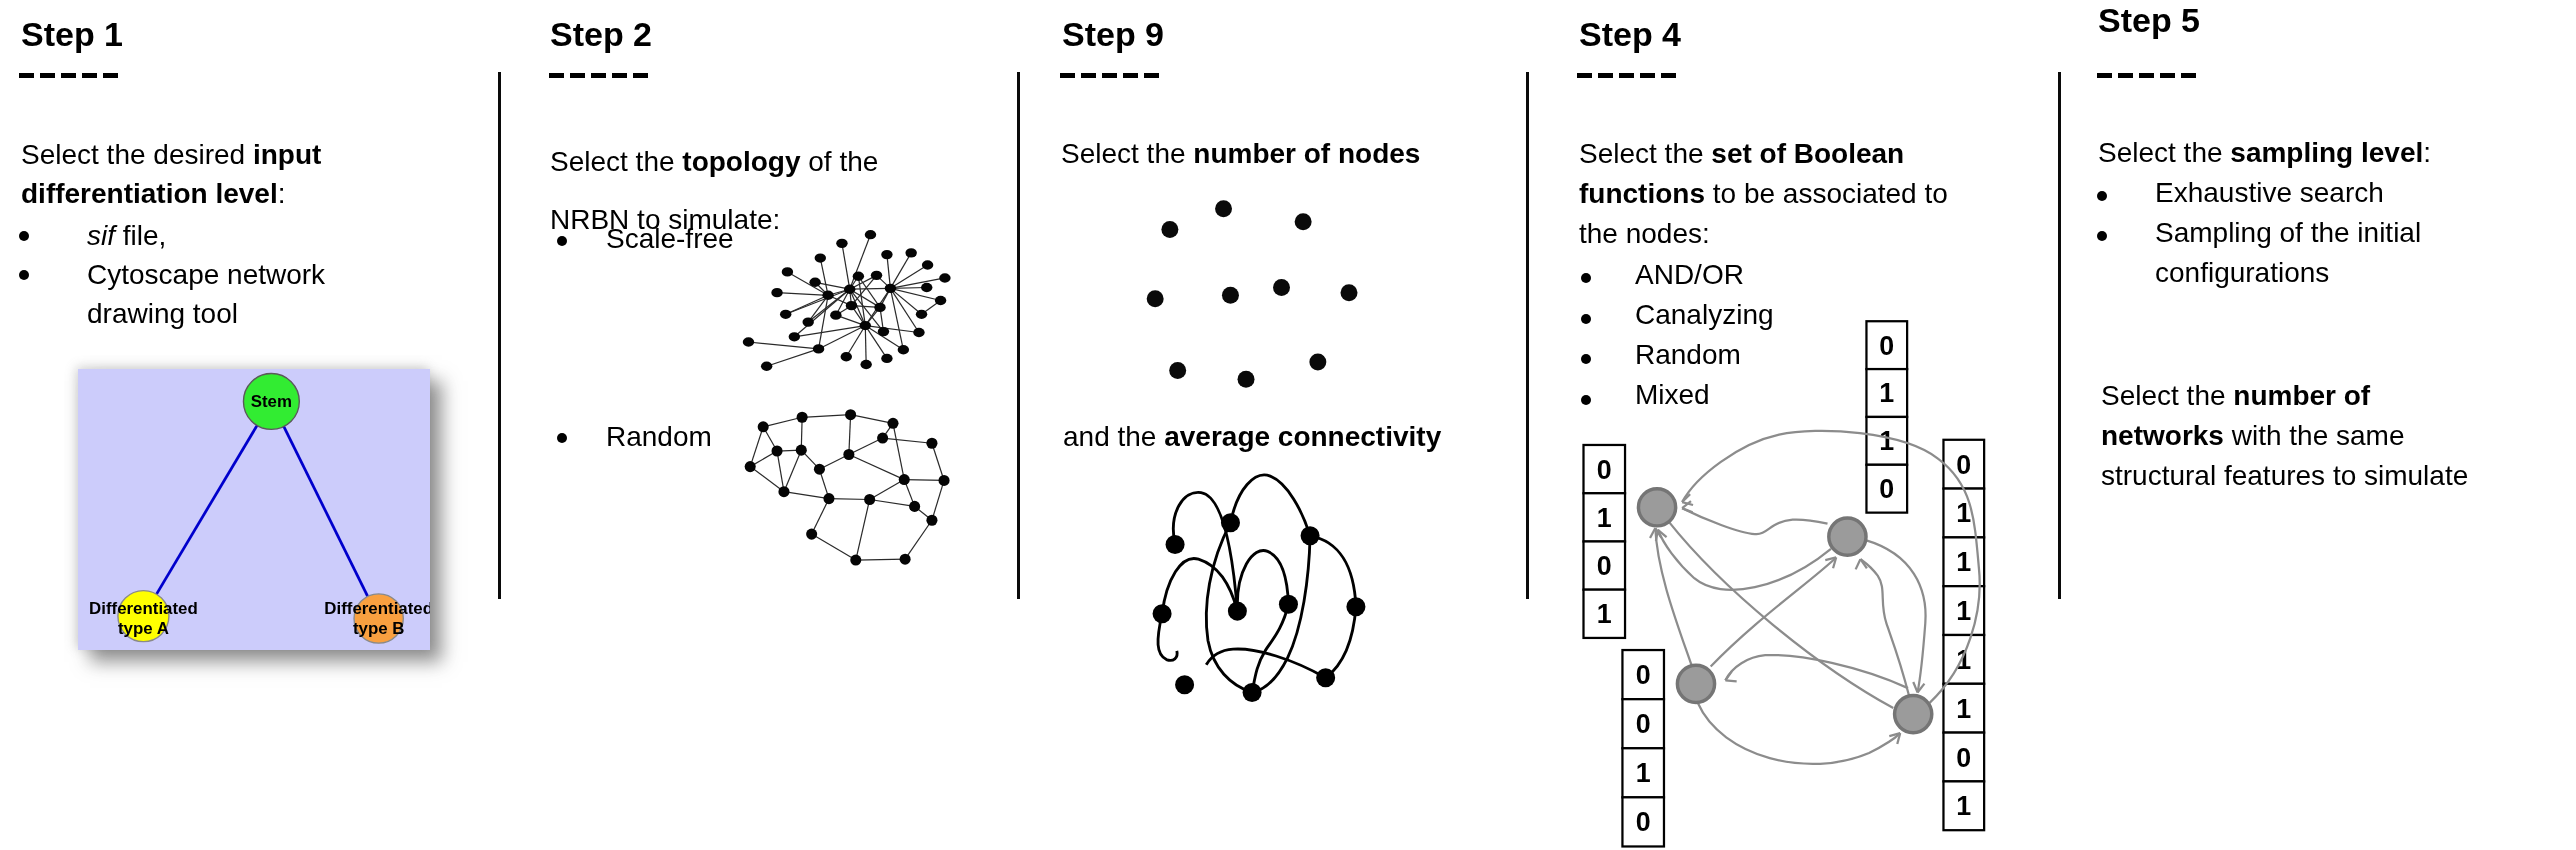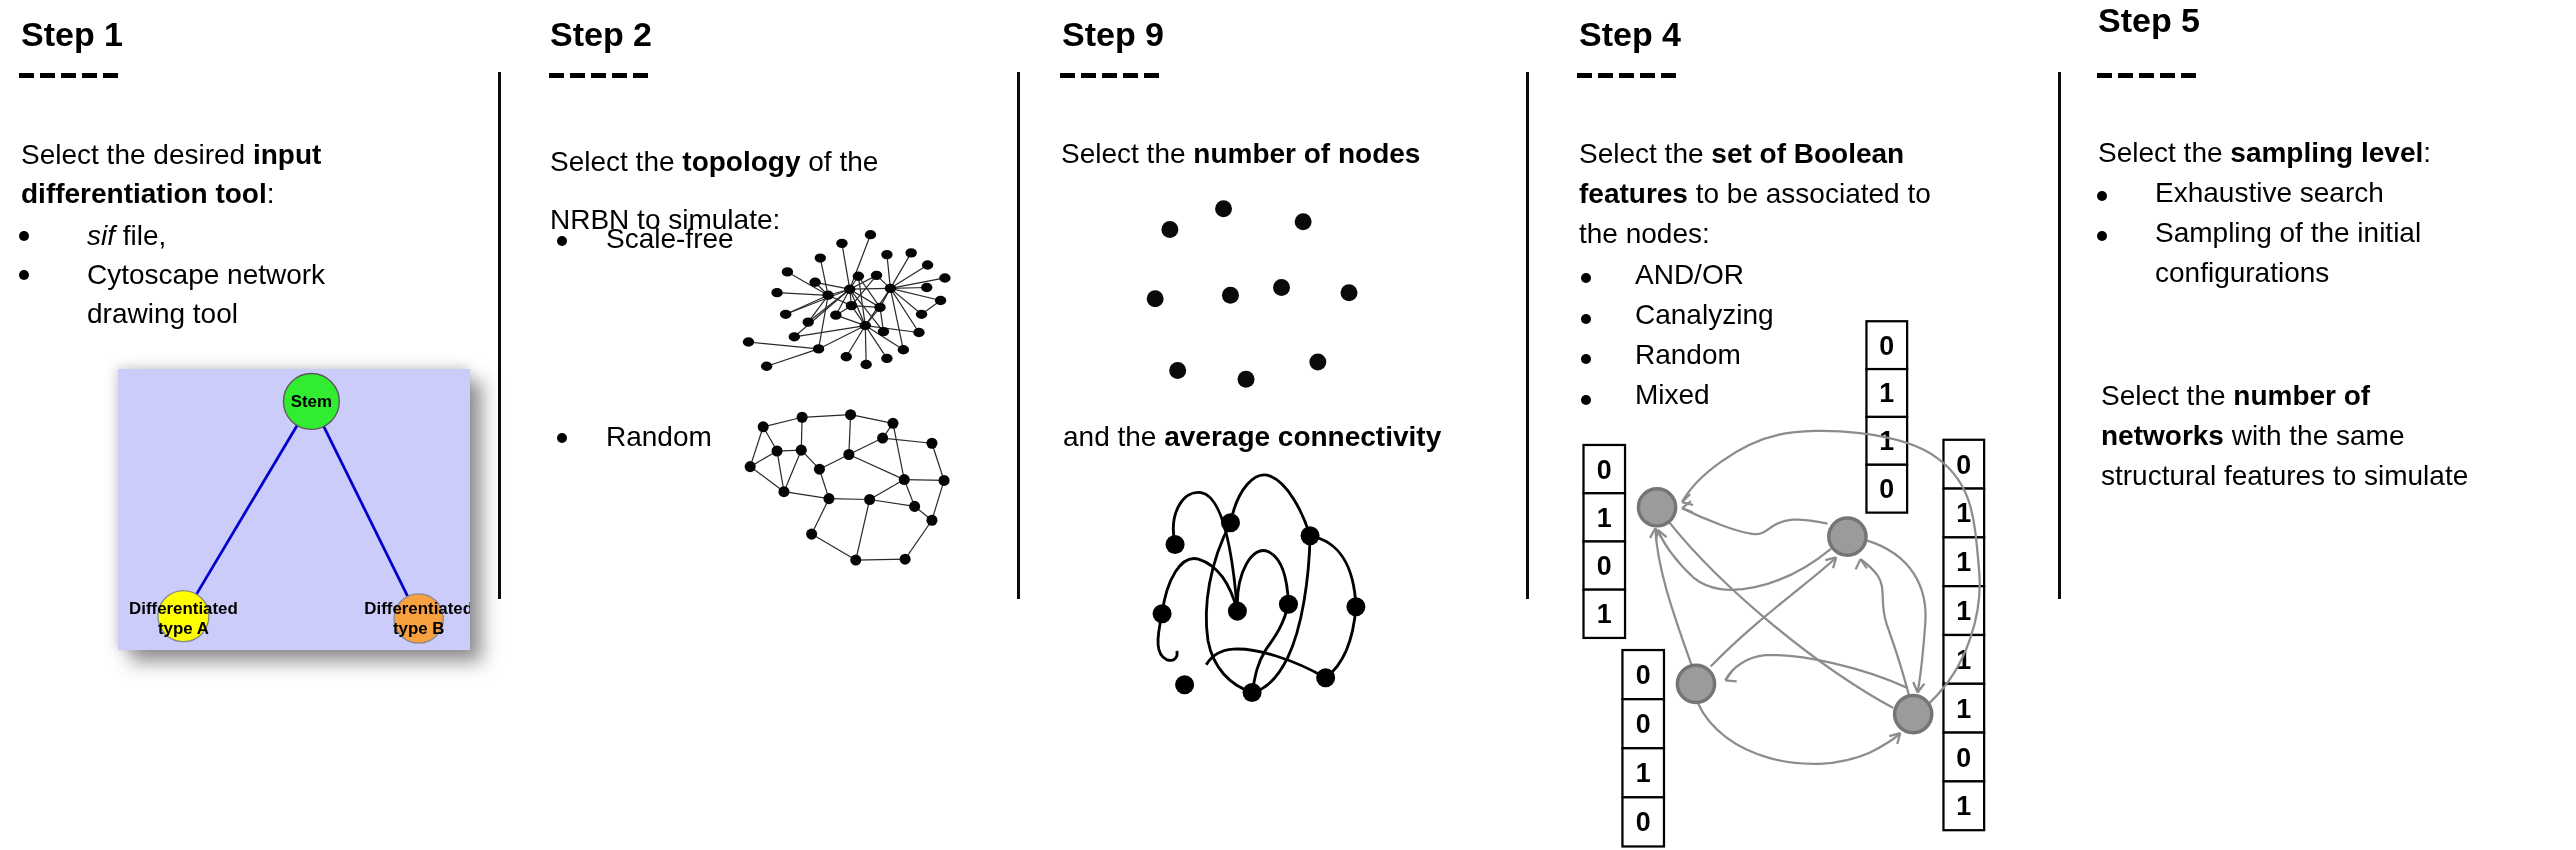--- a/index.html
+++ b/index.html
@@ -1,50 +1,50 @@
 <!DOCTYPE html>
 <html style="font-size:14px"><head><meta charset="utf-8"><style>
 html,body{margin:0;padding:0;}
 body{width:2576px;height:851px;background:#ffffff;font-family:"Liberation Sans",sans-serif;color:#000;position:relative;overflow:hidden;}
 .h{position:absolute;font-size:34px;font-weight:bold;line-height:40px;white-space:nowrap;}
 .t{position:absolute;font-size:28px;line-height:40px;white-space:nowrap;}
 .dash{position:absolute;top:73px;height:5.2px;width:100px;background:repeating-linear-gradient(90deg,#000 0 14.7px,rgba(0,0,0,0) 14.7px 21px);}
 .sep{position:absolute;top:72px;height:527px;width:2.6px;background:#0a0a0a;}
 .bdot{position:absolute;width:10.4px;height:10.4px;border-radius:50%;background:#000;}
 i{font-style:italic}
-#treebox{position:absolute;left:78px;top:369px;width:352px;height:281px;background:#ccccfb;box-shadow:12px 12px 17.3px rgba(60,60,60,.55), -1.7px -1.7px 10.4px rgba(110,110,110,.30);margin-left:40px;}
+#treebox{position:absolute;left:78px;top:369px;width:352px;height:281px;background:#ccccfb;box-shadow:12px 12px 17.3px rgba(60,60,60,.55), -1.7px -1.7px 10.4px rgba(110,110,110,.30);}
 #overlay{position:absolute;left:0;top:0;}
 </style></head><body>
 
 <div class="h" style="left:21px;top:14px">Step 1</div>
 <div class="dash" style="left:19px"></div>
 <div class="h" style="left:550px;top:14px">Step 2</div>
 <div class="dash" style="left:549px"></div>
 <div class="h" style="left:1062px;top:14px">Step 9</div>
 <div class="dash" style="left:1060px"></div>
 <div class="h" style="left:1579px;top:14px">Step 4</div>
 <div class="dash" style="left:1577px"></div>
 <div class="h" style="left:2098px;top:0">Step 5</div>
 <div class="dash" style="left:2097px"></div>
 <div class="sep" style="left:498px"></div>
 <div class="sep" style="left:1017px"></div>
 <div class="sep" style="left:1526px"></div>
 <div class="sep" style="left:2058px"></div>
-<div class="t" style="left:21px;top:135px;line-height:39px">Select the desired <b>input</b><br><b>differentiation tool</b>:</div>
+<div class="t" style="left:21px;top:135px;line-height:39px">Select the desired <b>input</b><br><b>differentiation level</b>:</div>
 <div class="t" style="left:87px;top:216px;line-height:39px"><i>sif</i> file,<br>Cytoscape network<br>drawing tool</div>
 <div class="bdot" style="left:19px;top:231px"></div>
 <div class="bdot" style="left:19px;top:270px"></div>
 <div class="t" style="left:550px;top:133px;line-height:58px">Select the <b>topology</b> of the<br>NRBN to simulate:</div>
 <div class="t" style="left:606px;top:218px;line-height:42px">Scale-free</div>
 <div class="bdot" style="left:557px;top:236px"></div>
 <div class="t" style="left:606px;top:416px;line-height:42px">Random</div>
 <div class="bdot" style="left:557px;top:433px"></div>
 <div class="t" style="left:1061px;top:134px;line-height:40px">Select the <b>number of nodes</b></div>
 <div class="t" style="left:1063px;top:417px;line-height:40px">and the <b>average connectivity</b></div>
-<div class="t" style="left:1579px;top:134px;line-height:40px">Select the <b>set of Boolean</b><br><b>features</b> to be associated to<br>the nodes:</div>
+<div class="t" style="left:1579px;top:134px;line-height:40px">Select the <b>set of Boolean</b><br><b>functions</b> to be associated to<br>the nodes:</div>
 <div class="t" style="left:1635px;top:255px;line-height:40px">AND/OR<br>Canalyzing<br>Random<br>Mixed</div>
 <div class="bdot" style="left:1581px;top:273px"></div>
 <div class="bdot" style="left:1581px;top:314px"></div>
 <div class="bdot" style="left:1581px;top:354px"></div>
 <div class="bdot" style="left:1581px;top:395px"></div>
 <div class="t" style="left:2098px;top:133px;line-height:40px">Select the <b>sampling level</b>:</div>
 <div class="t" style="left:2155px;top:173px;line-height:40px">Exhaustive search<br>Sampling of the initial<br>configurations</div>
 <div class="bdot" style="left:2097px;top:191px"></div>
 <div class="bdot" style="left:2097px;top:231px"></div>
 <div class="t" style="left:2101px;top:376px;line-height:40px">Select the <b>number of</b><br><b>networks</b> with the same<br>structural features to simulate</div>

